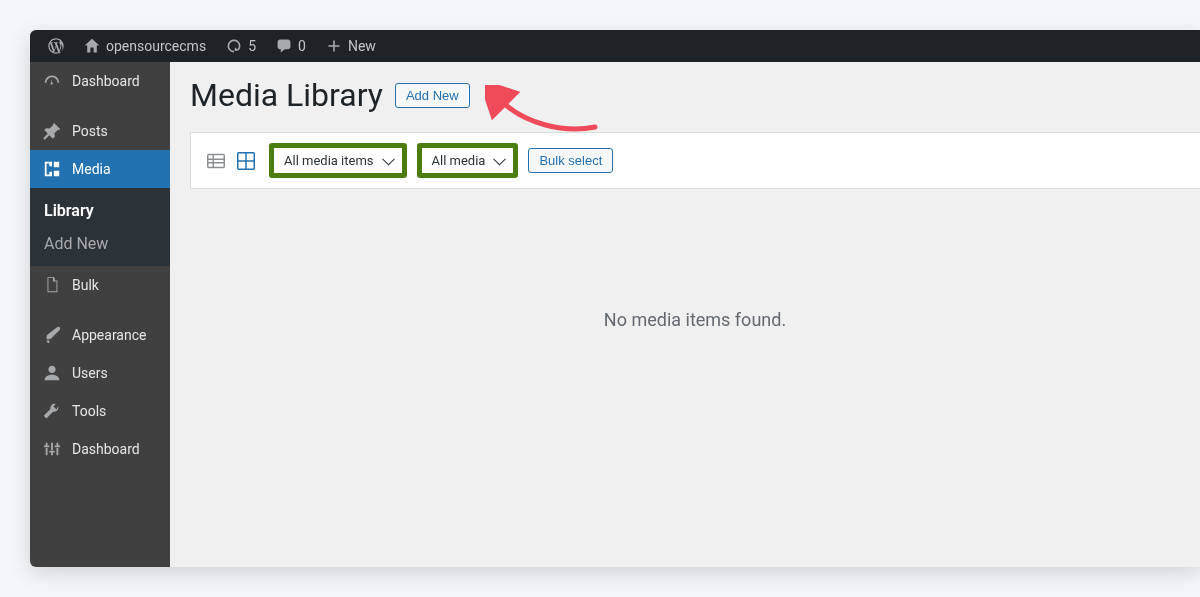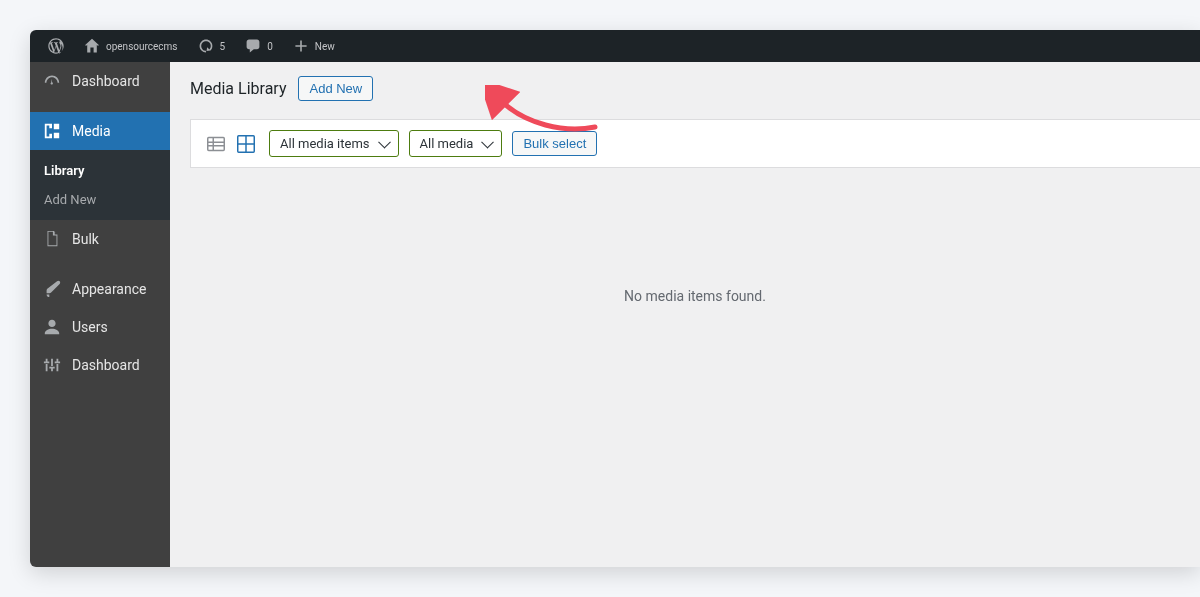--- a/index.html
+++ b/index.html
@@ -27,21 +27,21 @@
   .window{
     position:absolute;left:30px;top:30px;right:0;bottom:30px;
     background:#f0f0f1;
     border-radius:6px 0 0 6px;
     box-shadow:0 6px 22px rgba(0,0,0,.15);
     overflow:hidden;
   }
   
   .adminbar{
     height:32px;background:#1d2327;display:flex;align-items:center;
-    color:#c3c4c7;font-size:10px;gap:0;
+    color:#c3c4c7;font-size:14px;gap:0;
     padding:0 8px;
   }
   .ab-item{display:flex;align-items:center;gap:6px;padding:0 10px;height:32px;}
   .ab-ico{width:16px;height:16px;display:inline-flex;align-items:center;justify-content:center;}
   .ab-ico svg{fill:#a7aaad;}
   
   .wrap{display:flex;height:calc(100% - 32px);}
   .sidebar{
     width:140px;background:#404040;color:#fff;font-size:14px;
     display:flex;flex-direction:column;
@@ -54,60 +54,60 @@
   .menu-item .mi-ico{width:20px;height:20px;display:flex;align-items:center;justify-content:center;}
   .menu-item .mi-ico svg{fill:#a7aaad;width:18px;height:18px;}
   .menu-item.active{background:var(--wp-side-active);color:#fff;}
   .menu-item.active .mi-ico svg{fill:#fff;}
   .menu-item.active::after{
     content:"";position:absolute;right:-8px;top:50%;transform:translateY(-50%);
     border:8px solid transparent;border-right-color:#f0f0f1;
   }
   .submenu{background:#2c3338;padding:6px 0;}
   .submenu .sub-item{
-    padding:7px 12px 7px 14px;color:#a7aaad;font-size:13px;cursor:pointer;
+    padding:7px 12px 7px 14px;color:#a7aaad;font-size:16px;cursor:pointer;
   }
   .submenu .sub-item.current{color:#fff;font-weight:600;}
   .badge{
     display:inline-flex;align-items:center;justify-content:center;
     min-width:18px;height:18px;border-radius:9px;background:#d63638;color:#fff;
     font-size:11px;font-weight:600;margin-left:4px;padding:0 5px;
   }
   
   .content{flex:1;background:#f0f0f1;padding:10px 0 0 20px;overflow:hidden;}
   .page-head{display:flex;align-items:center;gap:12px;margin:4px 0 18px;}
-  .page-title{font-size:16px;font-weight:400;color:#1d2327;}
+  .page-title{font-size:32px;font-weight:400;color:#1d2327;}
   .btn-outline{
     border:1px solid var(--wp-blue);color:var(--wp-blue);background:#f6f7f7;
     padding:4px 10px;font-size:13px;border-radius:3px;cursor:pointer;
     font-weight:500;
   }
   .toolbar{
     background:#fff;border:1px solid #dcdcde;border-right:none;
     display:flex;align-items:center;gap:10px;padding:10px 12px;
   }
   .icon-toggle{display:flex;gap:4px;}
   .view-btn{
     width:26px;height:26px;display:flex;align-items:center;justify-content:center;
     cursor:pointer;
   }
   .view-btn svg{stroke:#8c8f94;fill:none;stroke-width:1.6;}
   .view-btn.active svg{stroke:var(--wp-blue);}
   .select-like{
-    border:1px solid #4d7c0f;border-radius:3px;background:#fff;
+    border:5px solid #4d7c0f;border-radius:3px;background:#fff;
     padding:5px 28px 5px 10px;font-size:13px;color:#2c3338;cursor:pointer;
     position:relative;display:inline-flex;align-items:center;
   }
   .select-like::after{
     content:"";position:absolute;right:9px;top:50%;width:8px;height:8px;
     border-right:1.6px solid #2c3338;border-bottom:1.6px solid #2c3338;
     transform:translateY(-70%) rotate(45deg);
   }
   .empty-msg{
-    text-align:center;color:#646970;font-size:14px;margin-top:120px;
+    text-align:center;color:#646970;font-size:18px;margin-top:120px;
   }
   
   .annot{position:absolute;left:455px;top:55px;pointer-events:none;}
 </style>
 </head>
 <body>
 
 <div class="canvas">
   <div class="window">
 
@@ -161,20 +161,28 @@
           <span class="mi-ico">
             <svg viewBox="0 0 20 20">
                 <path d="M3.8 12c0-3.4 2.8-6.2 6.2-6.2s6.2 2.8 6.2 6.2h1.8c0-4.4-3.6-8-8-8s-8 3.6-8 8h1.8zm5.3-4.6l.9 4.1c.6.1 1 .6 1 1.2 0 .7-.6 1.3-1.3 1.3s-1.3-.6-1.3-1.3c0-.5.3-.9.7-1.1V7.4z"></path>
               </svg>
           </span>
           <span>Dashboard</span>
         </div>
 
         <div class="menu-sep"></div>
 
+        <div class="menu-item">
+          <span class="mi-ico">
+            <svg viewBox="0 0 20 20">
+                <path d="M12.3 1l6.7 6.7-1.4 1.4-.7-.7-4.2 4.2.4 3.9L11 18.6l-3.9-3.9L2 19.8l-1.8-1.8 5.1-5.1L1.4 9l2.1-2.1 3.9.4 4.2-4.2-.7-.7L12.3 1z"></path>
+              </svg>
+          </span>
+          <span>Posts</span>
+        </div>
 
         <div class="menu-item active">
           <span class="mi-ico">
             <svg viewBox="0 0 20 20">
                 <path d="M2 2h8v5H7V4H4v12h3v-3h3v5H2V2zm10 0h6v6h-6V2zm0 10h6v6h-6v-6z"></path>
               </svg>
           </span>
           <span>Media</span>
         </div>
 
@@ -207,20 +215,28 @@
 
         <div class="menu-item">
           <span class="mi-ico">
             <svg viewBox="0 0 20 20">
                 <path d="M10 10c2.2 0 4-1.8 4-4s-1.8-4-4-4-4 1.8-4 4 1.8 4 4 4zm0 2c-4 0-8 2-8 5v1h16v-1c0-3-4-5-8-5z"></path>
               </svg>
           </span>
           <span>Users</span>
         </div>
 
+        <div class="menu-item">
+          <span class="mi-ico">
+            <svg viewBox="0 0 20 20">
+                <path d="M16.7 4.7c.6 1.6.2 3.5-1.1 4.8-1.2 1.2-2.9 1.6-4.4 1.2l-7.5 7.5-2.9-2.9 7.5-7.5c-.4-1.5 0-3.2 1.2-4.4 1.3-1.3 3.2-1.7 4.8-1.1L11.6 5l3.4 3.4 1.7-3.7z"></path>
+              </svg>
+          </span>
+          <span>Tools</span>
+        </div>
 
         <div class="menu-item">
           <span class="mi-ico">
             <svg viewBox="0 0 20 20">
                 <path d="M3 3h2v4H3V3zm0 6h2v8H3V9zm6-6h2v8H9V3zm0 10h2v4H9v-4zm6-10h2v4h-2V3zm0 6h2v8h-2V9zM1 6h6v2H1V6zm6 6h6v2H7v-2zm6-6h6v2h-6V6z"></path>
               </svg>
           </span>
           <span>Dashboard</span>
         </div>
 

